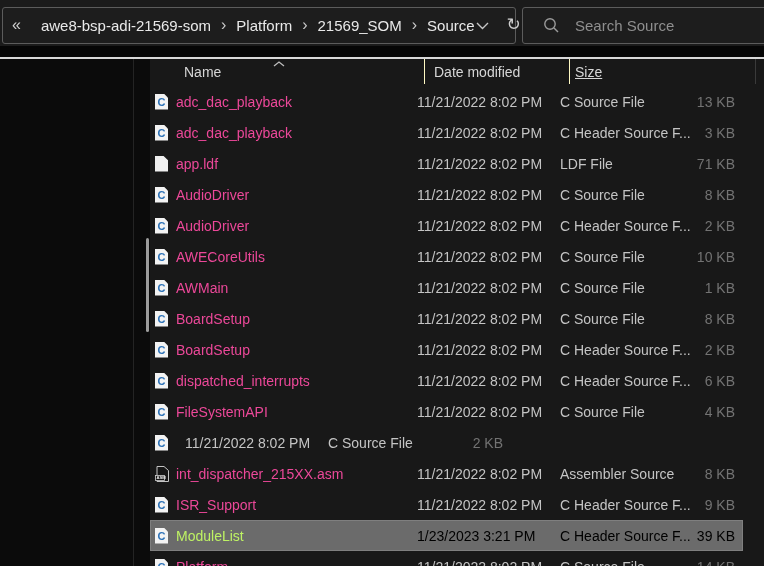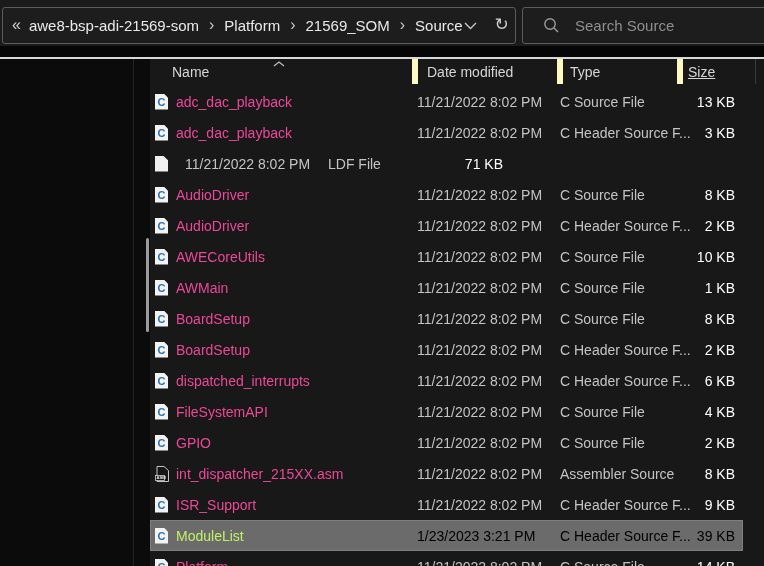--- a/index.html
+++ b/index.html
@@ -5,21 +5,21 @@
   html,body{margin:0;padding:0;background:#000;}
   .window{position:relative;width:764px;height:566px;overflow:hidden;background:#0b0b0b;
           font-family:"Liberation Sans",sans-serif;-webkit-font-smoothing:antialiased;}
 
   
   .toolbar{position:absolute;top:0;left:0;width:764px;height:46px;background:#1b1b1b;}
   .addressbar{position:absolute;left:2px;top:7px;width:514px;height:37px;box-sizing:border-box;
               background:#1d1d1d;border:1px solid #5c5c5c;border-radius:3px;
               display:flex;align-items:center;}
   .backchev{color:#cfcfcf;font-size:16px;padding:0 7px 2px 9px;line-height:1;}
-  .crumbs{display:flex;align-items:center;color:#e9e9e9;font-size:15px;white-space:nowrap;}
+  .crumbs{display:flex;align-items:center;color:#e9e9e9;font-size:15px;white-space:nowrap;margin-left:12px;}
   .crumb{padding:0 1px;cursor:default;}
   .sep{color:#c9c9c9;font-size:16px;padding:0 9px 2px 9px;line-height:1;}
   .bar-right{margin-left:auto;display:flex;align-items:center;gap:18px;padding-right:11px;}
   .refresh{color:#cfcfcf;font-size:17px;line-height:1;padding-bottom:2px;}
   .searchbox{position:absolute;left:522px;top:7px;width:252px;height:37px;box-sizing:border-box;
              background:#1d1d1d;border:1px solid #5c5c5c;border-radius:3px;
              display:flex;align-items:center;}
   .searchbox svg{margin-left:20px;flex:none;}
   .search-input{background:transparent;border:none;outline:none;color:#cfcfcf;
                 font:15px "Liberation Sans",sans-serif;margin-left:13px;width:160px;}
@@ -30,35 +30,35 @@
 
   
   .content{position:absolute;top:59px;left:0;width:764px;bottom:0;}
   .navpane{position:absolute;left:0;top:0;width:150px;height:100%;background:#0b0b0b;}
   .pane-divider{position:absolute;left:133px;top:0;bottom:0;width:1px;background:#242424;}
   .scroll-thumb{position:absolute;left:146px;top:179px;width:3px;height:94px;
                 background:#9c9c9c;border-radius:2px;}
   .listarea{position:absolute;left:150px;top:0;right:0;bottom:0;background:#181818;}
 
   
-  .colheaders{position:absolute;top:0;left:4px;height:25px;display:flex;}
+  .colheaders{position:absolute;top:0;left:16px;height:25px;display:flex;}
   .hcell{box-sizing:border-box;color:#d6d6d6;font-size:14px;line-height:26px;white-space:nowrap;}
-  .hcell + .hcell{border-left:6px solid #fef9c3;}
+  .hcell + .hcell{border-left:1px solid #fef9c3;}
   .hdr-end{position:absolute;left:605px;top:0;height:25px;width:1px;background:#3a3a3a;}
   .sortchev{position:absolute;left:123px;top:2px;}
 
   
   .rows{position:absolute;top:27px;left:0;width:593px;}
   .row{height:31px;display:flex;align-items:center;font-size:14px;}
   .row.selected{background:var(--sel,#6b6b6b);box-shadow:inset 0 0 0 1px #7f7f7f;}
   .c0{width:26px;padding-left:5px;box-sizing:border-box;display:flex;align-items:center;flex:none;}
   .c1{width:232px;flex:none;color:#ec4899;white-space:nowrap;overflow:hidden;}
   .c2{width:145px;padding-left:9px;flex:none;box-sizing:border-box;color:#c4c4c4;white-space:nowrap;}
   .c3{width:120px;padding-left:7px;flex:none;box-sizing:border-box;color:#c4c4c4;white-space:nowrap;}
-  .c4{width:70px;padding-right:8px;flex:none;box-sizing:border-box;color:#ffffff;text-align:right;white-space:nowrap;}
+  .c4{width:70px;padding-right:8px;flex:none;box-sizing:border-box;color:#737373;text-align:right;white-space:nowrap;}
   .row.selected .c1{color:#bef264;}
   .row.selected .c2,.row.selected .c3,.row.selected .c4{color:#000000;}
 
   
   .fic{display:inline-block;width:13px;height:16px;flex:none;}
   .fic.c{background:#f3f3f3;clip-path:polygon(0 0,68% 0,100% 26%,100% 100%,0 100%);
          color:var(--cblue,#2e73b8);font-weight:bold;font-size:11px;line-height:17px;text-align:center;}
   .fic.doc{background:#f0f0f0;clip-path:polygon(0 0,62% 0,100% 30%,100% 100%,0 100%);}
 </style>
 </head>
@@ -104,21 +104,20 @@
       <div class="scroll-thumb"></div>
     </div>
 
     <div class="listarea">
       <svg class="sortchev" width="12" height="6">
         <polyline points="1,5 6,1 11,5" fill="none" stroke="#bdbdbd" stroke-width="1.3"></polyline>
       </svg>
       <div class="colheaders" id="colheaders">
           <div class="hcell" style="width: 258px; padding-left: 18px;">Name</div>
           <div class="hcell" style="width: 145px; padding-left: 9px;">Date modified</div>
-          <div class="hcell" style="width: 120px; padding-left: 7px;">Type</div>
           <div class="hcell" style="width: 82px; padding-left: 5px; text-decoration: underline;">Size</div>
         </div>
       <div class="hdr-end"></div>
       <div class="rows" id="rows">
           <div class="row">
             <div class="c0">
               <span class="fic c">C</span>
             </div>
             <div class="c1">adc_dac_playback</div>
             <div class="c2">11/21/2022 8:02 PM</div>
@@ -131,20 +130,21 @@
             </div>
             <div class="c1">adc_dac_playback</div>
             <div class="c2">11/21/2022 8:02 PM</div>
             <div class="c3">C Header Source F...</div>
             <div class="c4">3 KB</div>
           </div>
           <div class="row">
             <div class="c0">
               <span class="fic doc"></span>
             </div>
+            <div class="c1">app.ldf</div>
             <div class="c2">11/21/2022 8:02 PM</div>
             <div class="c3">LDF File</div>
             <div class="c4">71 KB</div>
           </div>
           <div class="row">
             <div class="c0">
               <span class="fic c">C</span>
             </div>
             <div class="c1">AudioDriver</div>
             <div class="c2">11/21/2022 8:02 PM</div>
@@ -211,21 +211,20 @@
             </div>
             <div class="c1">FileSystemAPI</div>
             <div class="c2">11/21/2022 8:02 PM</div>
             <div class="c3">C Source File</div>
             <div class="c4">4 KB</div>
           </div>
           <div class="row">
             <div class="c0">
               <span class="fic c">C</span>
             </div>
-            <div class="c1">GPIO</div>
             <div class="c2">11/21/2022 8:02 PM</div>
             <div class="c3">C Source File</div>
             <div class="c4">2 KB</div>
           </div>
           <div class="row">
             <div class="c0">
               <svg width="15" height="18">
                 <path d="M2 1.5 h7 l4.5 4 v11 h-11.5 z" fill="#161616" stroke="#c4c4c4" stroke-width="1"></path>
                 <rect x="0.5" y="10.5" width="9" height="5" fill="#161616" stroke="#d0d0d0" stroke-width="0.8"></rect>
                 <text x="1.4" y="14.4" font-size="4.2" fill="#eeeeee" font-family="Liberation Sans,sans-serif" font-weight="bold">ASM</text>

